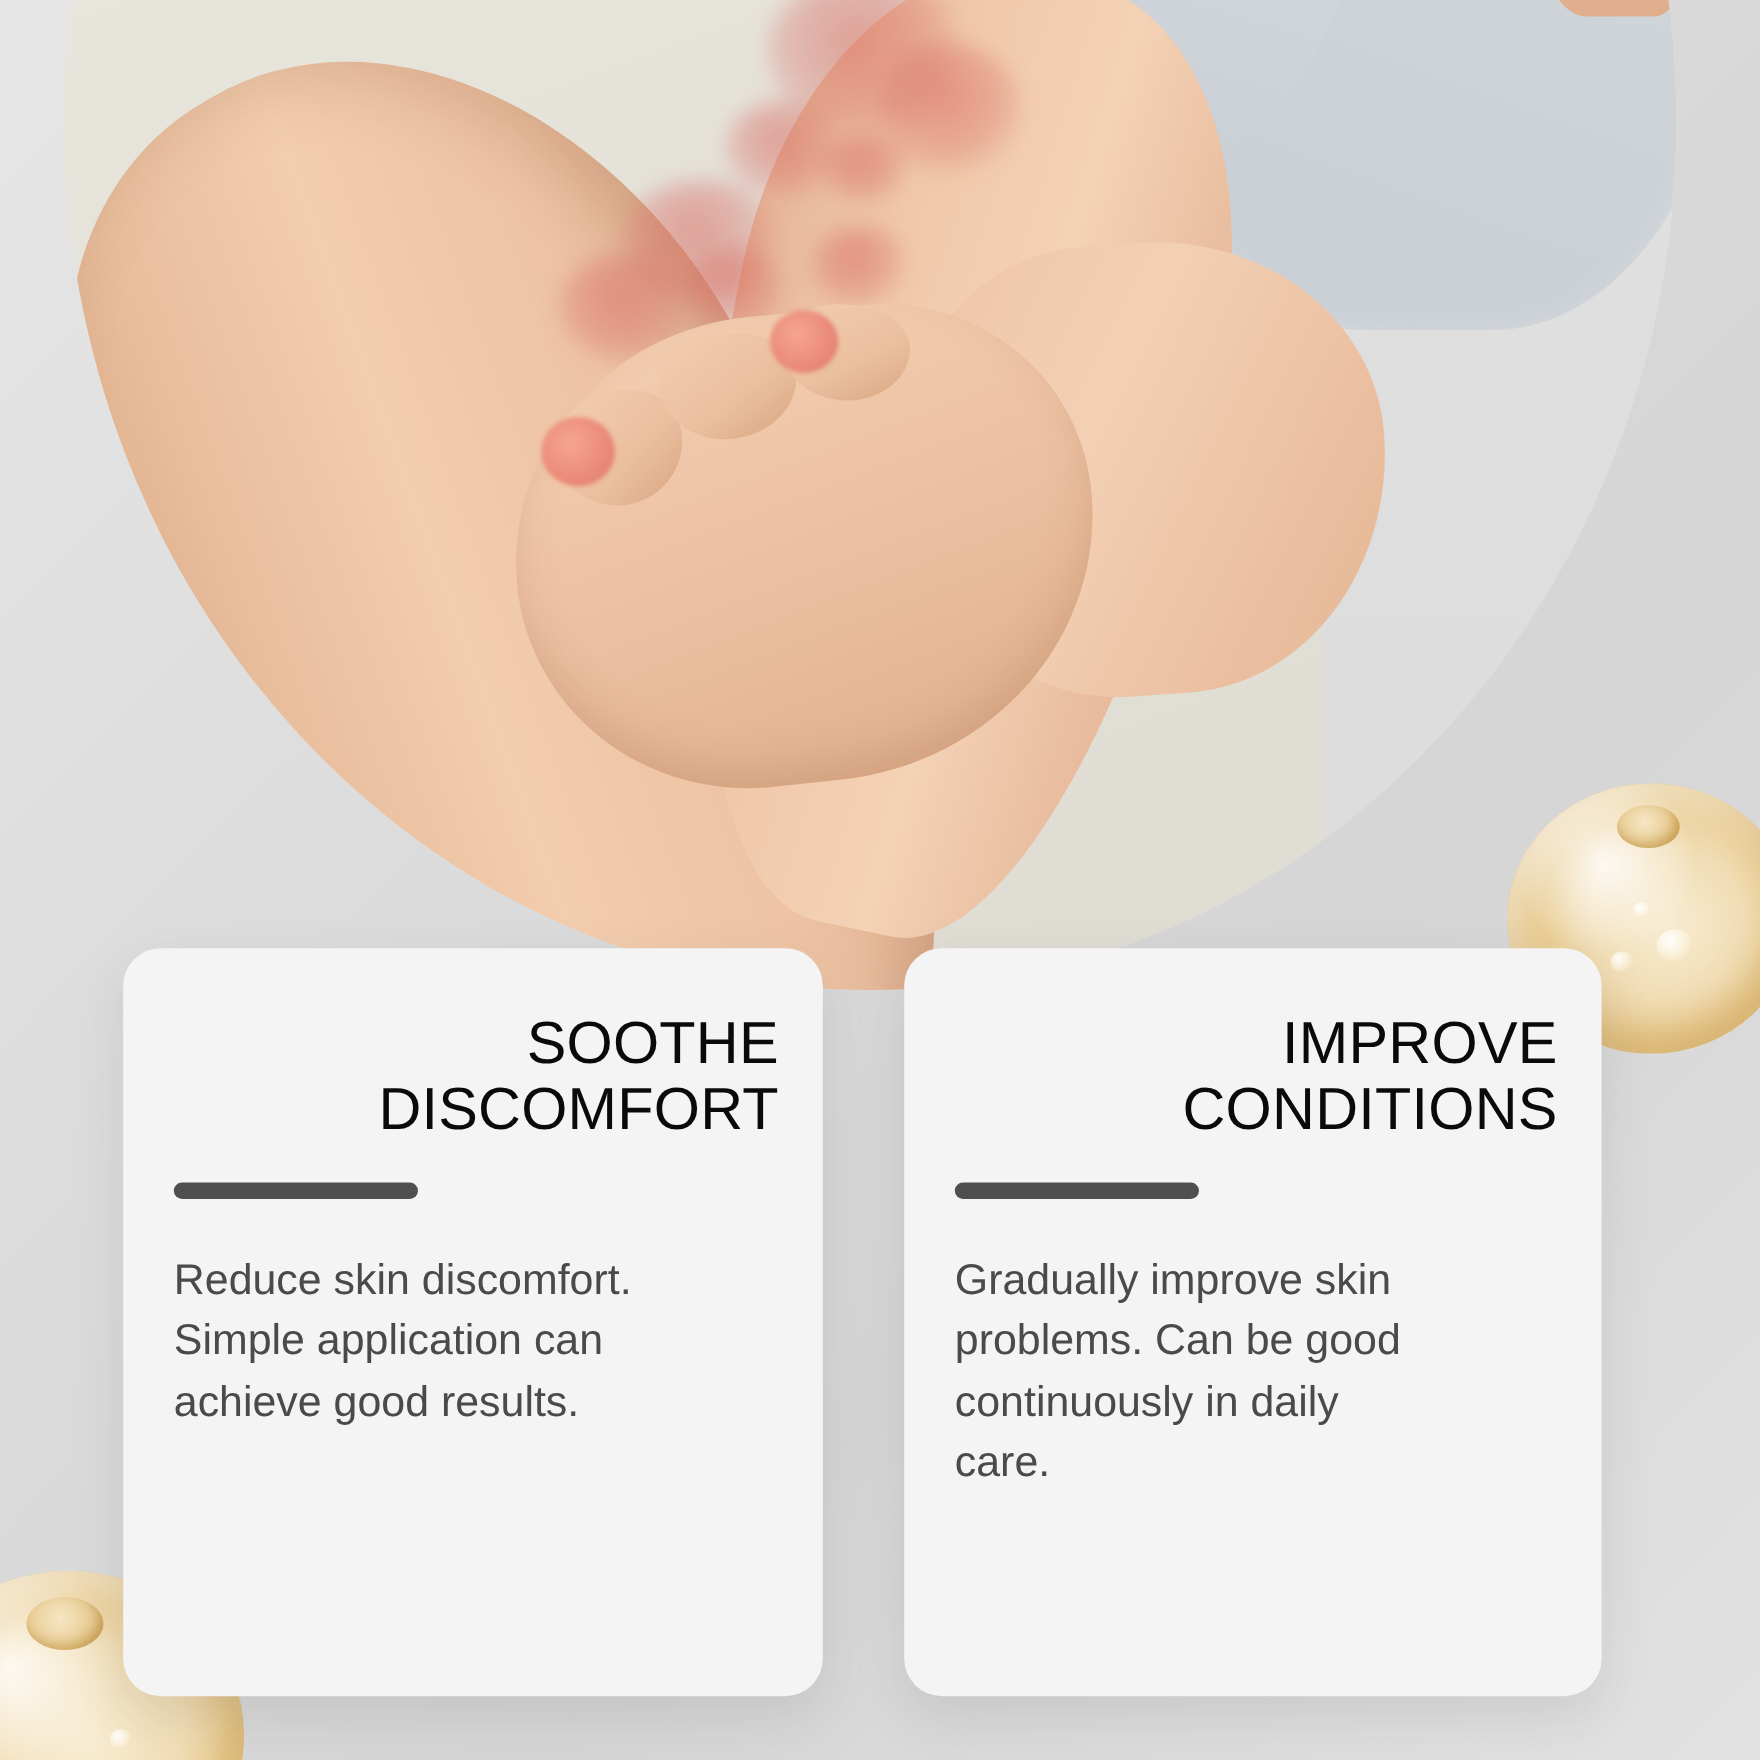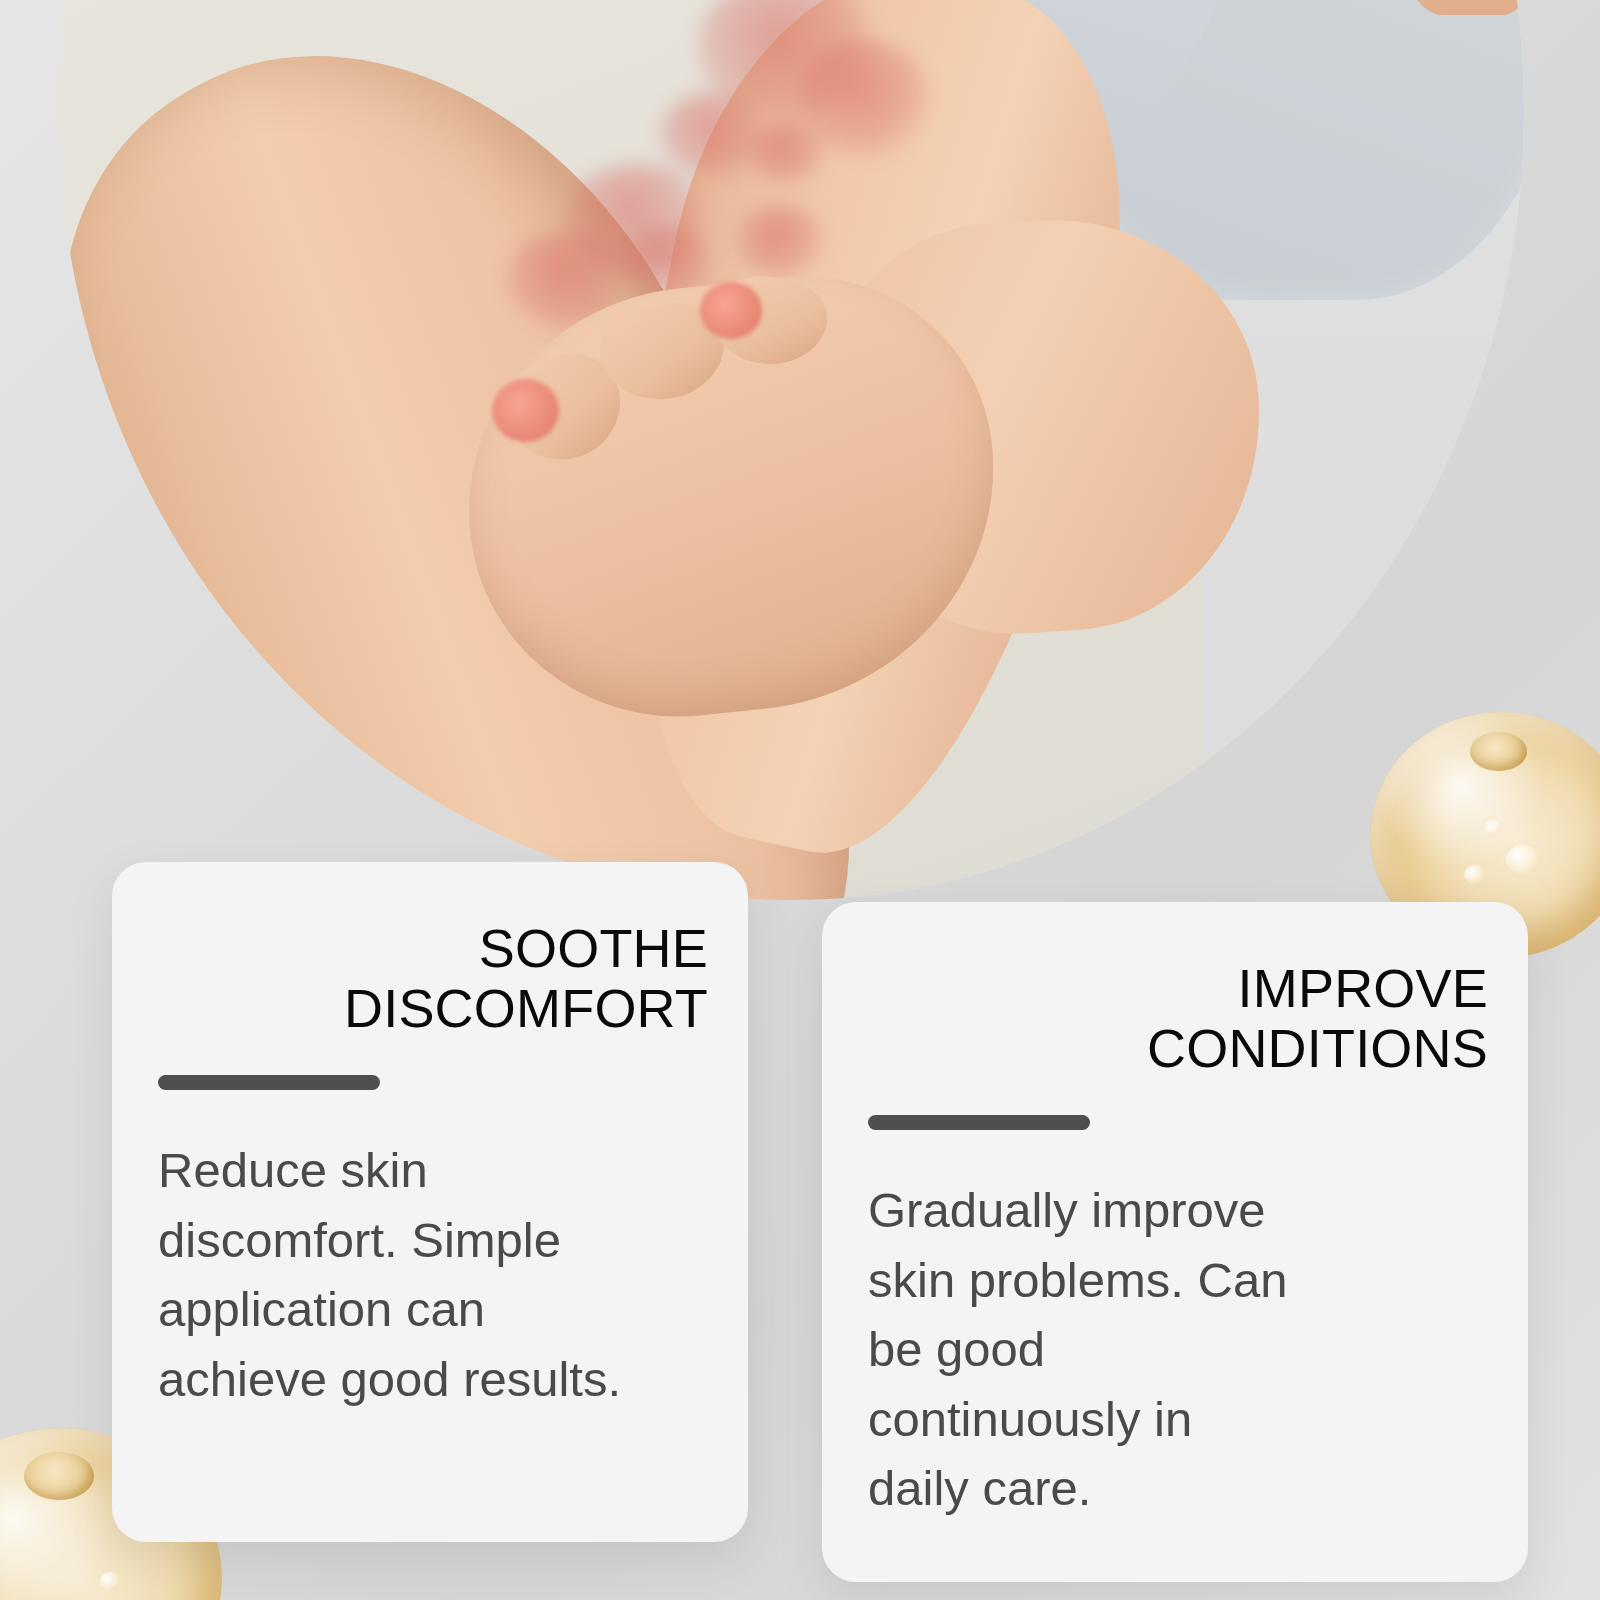--- a/index.html
+++ b/index.html
@@ -202,21 +202,21 @@
   }
 
   
   .card {
     position: absolute;
     background: #f4f4f5;
     border-radius: 34px;
     box-shadow: 0 18px 46px rgba(90,90,95,0.14);
   }
   .card-left  { left: 112px; top: 862px; width: 636px; height: 680px; }
-  .card-right { left: 822px; top: 862px; width: 706px; height: 680px; margin-top: 40px; }
+  .card-right { left: 822px; top: 862px; width: 634px; height: 680px; }
 
   .card-inner {
     position: absolute;
     left: 46px;
     right: 40px;
     top: 56px;
   }
 
   .card-title {
     margin: 0;
@@ -236,21 +236,21 @@
     height: 15px;
     border-radius: 9px;
     background: #4f4f4f;
   }
 
   .card-body {
     margin: 0;
     margin-top: 46px;
     font-family: "Liberation Sans", sans-serif;
     font-weight: 400;
-    font-size: 49px;
+    font-size: 39px;
     line-height: 1.42;
     color: #4a4a4a;
     max-width: 470px;
   }
   .card-right .card-body { max-width: 430px; }
 </style>
 </head>
 <body>
 
 <div id="poster">

